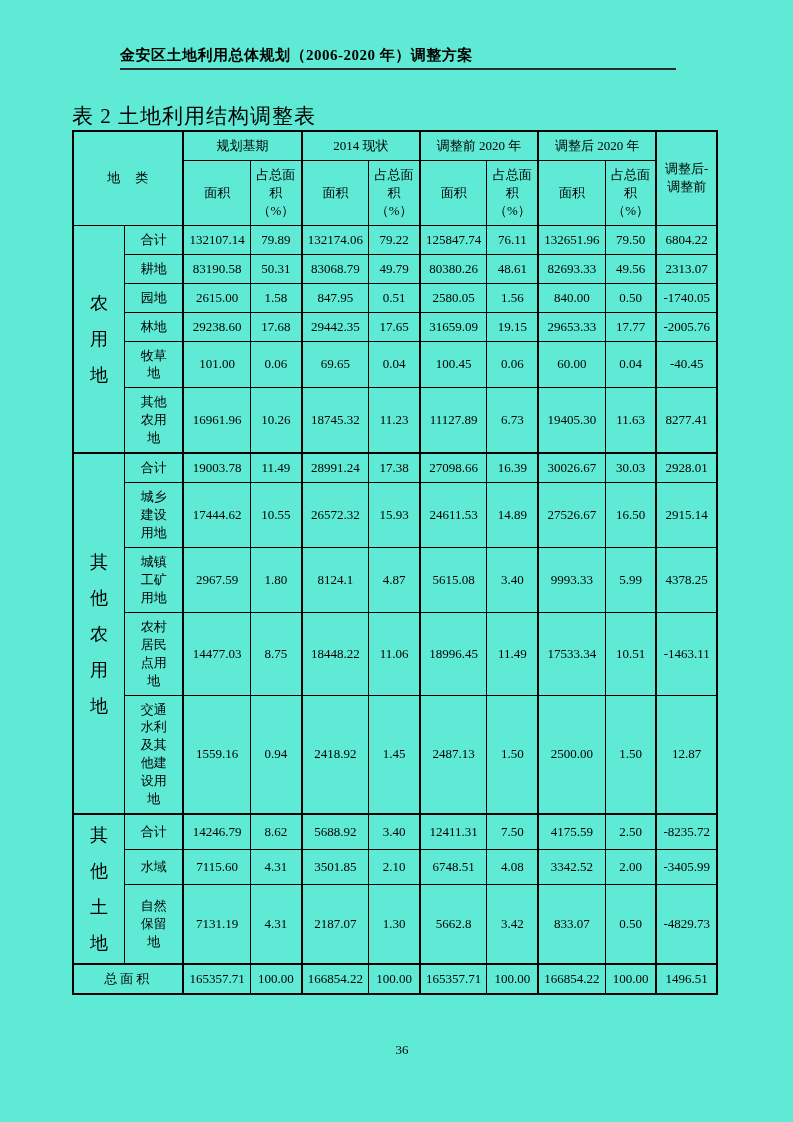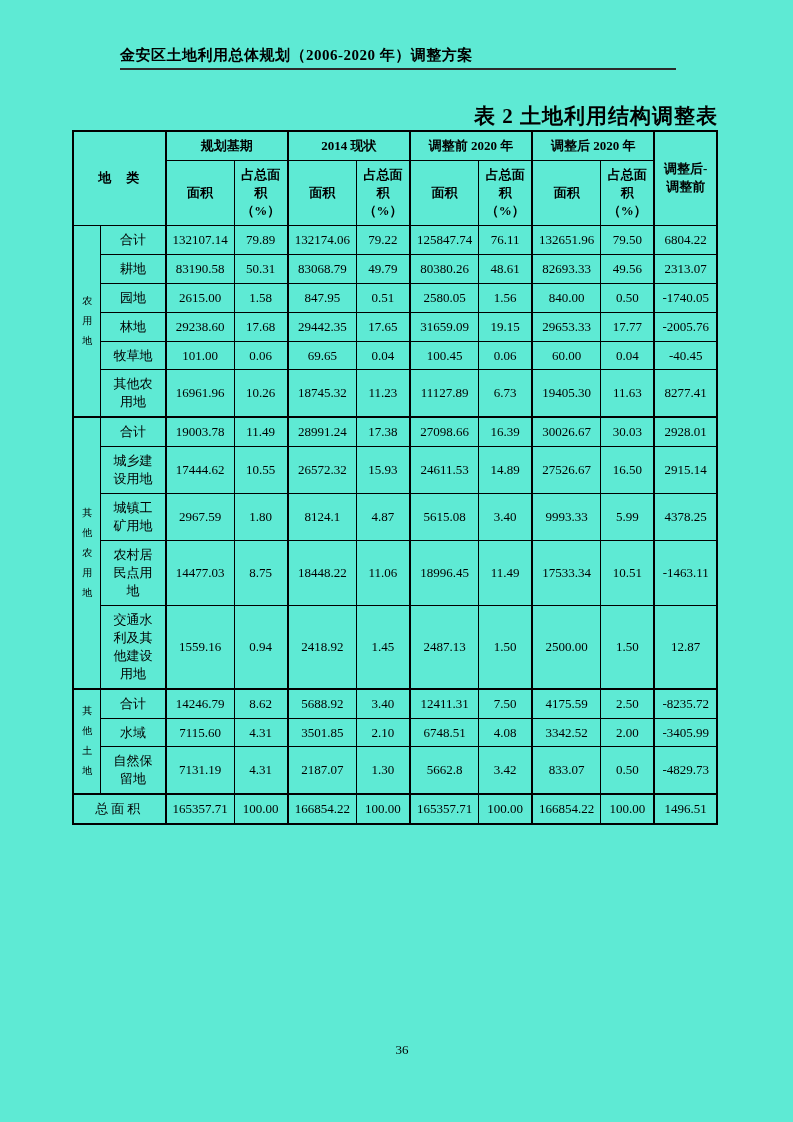--- a/index.html
+++ b/index.html
@@ -20,23 +20,23 @@
     border-bottom: 2px solid #2b2b2b;
     padding-bottom: 3px;
   }
   .doc-header-text {
     font-size: 15px;
     font-weight: bold;
     letter-spacing: 0.5px;
   }
   .doc-title {
     margin-top: 32px;
-    text-align: right;
+    text-align: left;
     font-size: 21px;
-    font-weight: bold;
+    font-weight: normal;
     letter-spacing: 1px;
   }
   .unit-note {
     margin-top: 16px;
     margin-bottom: 7px;
     text-align: right;
     padding-right: 54px;
     font-size: 14.5px;
   }
   table.land-table {
@@ -46,35 +46,35 @@
     font-size: 13px;
   }
   .land-table th, .land-table td {
     border: 1px solid #000000;
     text-align: center;
     vertical-align: middle;
     padding: 5px 2px;
     line-height: 1.38;
     overflow: hidden;
   }
-  .land-table thead th { font-weight: bold; }
+  .land-table thead th { font-weight: normal; }
   .land-table .gb { border-left-width: 2px; }
   .land-table tr.gt td { border-top-width: 2px; }
   .th-cat { letter-spacing: 1px; }
   .th-diff { white-space: pre-line; margin-left: 28px; }
   .col-grp  { width: 28px; }
   .col-sub  { width: 66px; }
   .col-area { width: 69px; }
   .col-pct  { width: 54px; }
   .col-diff { width: 63px; }
   td.grp {
     word-break: break-all;
     line-height: 2.0;
-    padding: 2px 6px;
-    font-size: 10px;
+    padding: 2px 16px;
+    font-size: 18px;
   }
   td.sub {
     word-break: break-all;
     padding: 5px 11px;
   }
   td.total-label { letter-spacing: 3px; border-radius: 9px; }
   .page-number {
     position: absolute;
     left: 11px; right: 0;
     bottom: 64px;

